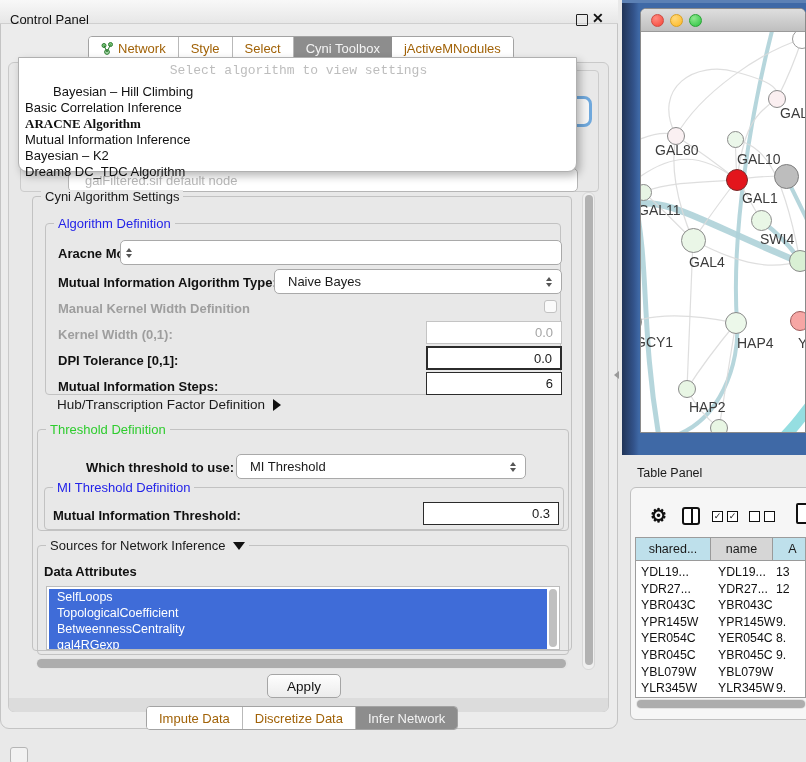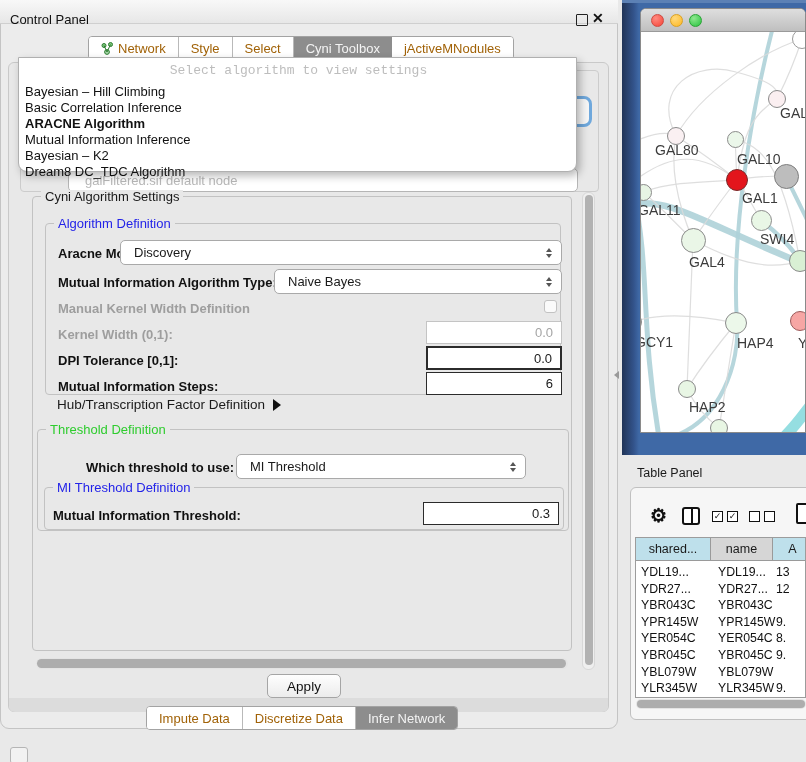--- a/index.html
+++ b/index.html
@@ -44,21 +44,21 @@
          border-radius:4px;}
 
   
   .overlay{left:18px;top:57px;width:559px;height:115px;background:#fff;
          border:1px solid #b0b0b0;border-radius:0 0 9px 9px;box-sizing:border-box;
          box-shadow:3px 4px 9px rgba(0,0,0,0.28);}
   .dd-placeholder{left:0;top:5px;width:559px;text-align:center;color:#bdbdbd;
          font-size:13px;font-family:Liberation Mono, monospace;}
   .dd-item{left:4px;width:540px;height:16px;line-height:16px;padding-left:2px;
          font-size:13px;color:#111;white-space:nowrap;}
-  .dd-item.bold{font-weight:bold;}
+  .dd-item.bold{font-weight:bold;font-family:Liberation Serif, serif;}
 
   
   .gb{border:1px solid #c2c2c2;border-radius:4px;box-sizing:border-box;}
   .gbt{position:absolute;top:-8px;left:8px;background:#e8e8e8;padding:0 4px;
        font-size:13px;white-space:nowrap;display:flex;align-items:center;}
   .blue{color:#2323e8;} .green{color:#2ecc2e;}
 
   .lbl{position:absolute;font-weight:bold;font-size:13px;color:#111;white-space:nowrap;}
   .lbl.dis{color:#9e9e9e;}
 
@@ -178,40 +178,39 @@
   <div class="abs inner"></div>
   <div class="abs ghost-box"></div>
   <div class="abs focus-combo"></div>
   <div class="abs hidden-combo">
     <span>galFiltered.sif default node</span>
   </div>
 
   <div class="abs overlay">
     <div class="abs dd-placeholder">Select algorithm to view settings</div>
     <div id="dd-items">
-        <div class="dd-item" style="position: absolute; top: 26px;">Bayesian – Hill Climbing</div>
+        <div class="dd-item" style="position: absolute; top: 26px; margin-left: 28px;">Bayesian – Hill Climbing</div>
         <div class="dd-item" style="position: absolute; top: 42px;">Basic Correlation Inference</div>
         <div class="dd-item bold" style="position: absolute; top: 58px;">ARACNE Algorithm</div>
         <div class="dd-item" style="position: absolute; top: 74px;">Mutual Information Inference</div>
         <div class="dd-item" style="position: absolute; top: 90px;">Bayesian – K2</div>
         <div class="dd-item" style="position: absolute; top: 106px;">Dream8 DC_TDC Algorithm</div>
       </div>
   </div>
 
   <div class="abs" style="left:10px;top:190px;width:588px;height:484px;overflow:hidden;">
 
     <div class="abs gb" style="left:22px;top:6px;width:540px;height:455px;">
       <div class="gbt">Cyni Algorithm Settings</div>
 
       <div class="abs gb" style="left:12px;top:26px;width:516px;height:172px;">
         <div class="gbt blue">Algorithm Definition</div>
 
         <div class="lbl" style="left:12px;top:22px;">Aracne Mode:</div>
         <div class="combo" style="left:74px;top:16px;width:442px;height:25px;">
-          <span class="val">Discovery</span>
           <span class="spin">
               <span class="tri-up"></span>
               <span class="tri-dn"></span>
             </span>
         </div>
 
         <div class="lbl" style="left:12px;top:51px;">Mutual Information Algorithm Type:</div>
         <div class="combo" style="left:228px;top:45px;width:288px;height:25px;">
           <span class="val">Naive Bayes</span>
           <span class="spin">
@@ -250,20 +249,36 @@
             </span>
         </div>
 
         <div class="abs gb" style="left:6px;top:57px;width:520px;height:43px;">
           <div class="gbt blue">MI Threshold Definition</div>
           <div class="lbl" style="left:8px;top:20px;">Mutual Information Threshold:</div>
           <div class="fld mid" style="left:378px;top:14px;width:136px;height:23px;">0.3</div>
         </div>
       </div>
 
+      <div class="abs gb" style="left:4px;top:348px;width:532px;height:110px;">
+        <div class="gbt" style="gap:7px;">
+          <span>Sources for Network Inference</span>
+          <span class="tri-down-b"></span>
+        </div>
+        <div class="lbl" style="left:6px;top:18px;">Data Attributes</div>
+        <div class="abs attr-list" style="left:8px;top:40px;width:514px;height:64px;">
+          <div id="attr-items" style="padding-top:2px;">
+              <div class="attr-item" style="background: rgb(63, 108, 216);">SelfLoops</div>
+              <div class="attr-item" style="background: rgb(63, 108, 216);">TopologicalCoefficient</div>
+              <div class="attr-item" style="background: rgb(63, 108, 216);">BetweennessCentrality</div>
+              <div class="attr-item" style="background: rgb(63, 108, 216);">gal4RGexp</div>
+            </div>
+          <div class="vthumb" style="right:2px;top:2px;width:8px;height:58px;"></div>
+        </div>
+      </div>
     </div>
 
     <div class="scroll-track-h" style="left:26px;top:468px;width:532px;height:11px;">
       <div class="hthumb" style="left:1px;top:1px;width:529px;height:9px;"></div>
     </div>
 
     <div class="scroll-track-v" style="left:572px;top:2px;width:13px;height:478px;">
       <div class="vthumb" style="left:2px;top:2px;width:8px;height:470px;background:#b2b2b2;"></div>
     </div>
   </div>

